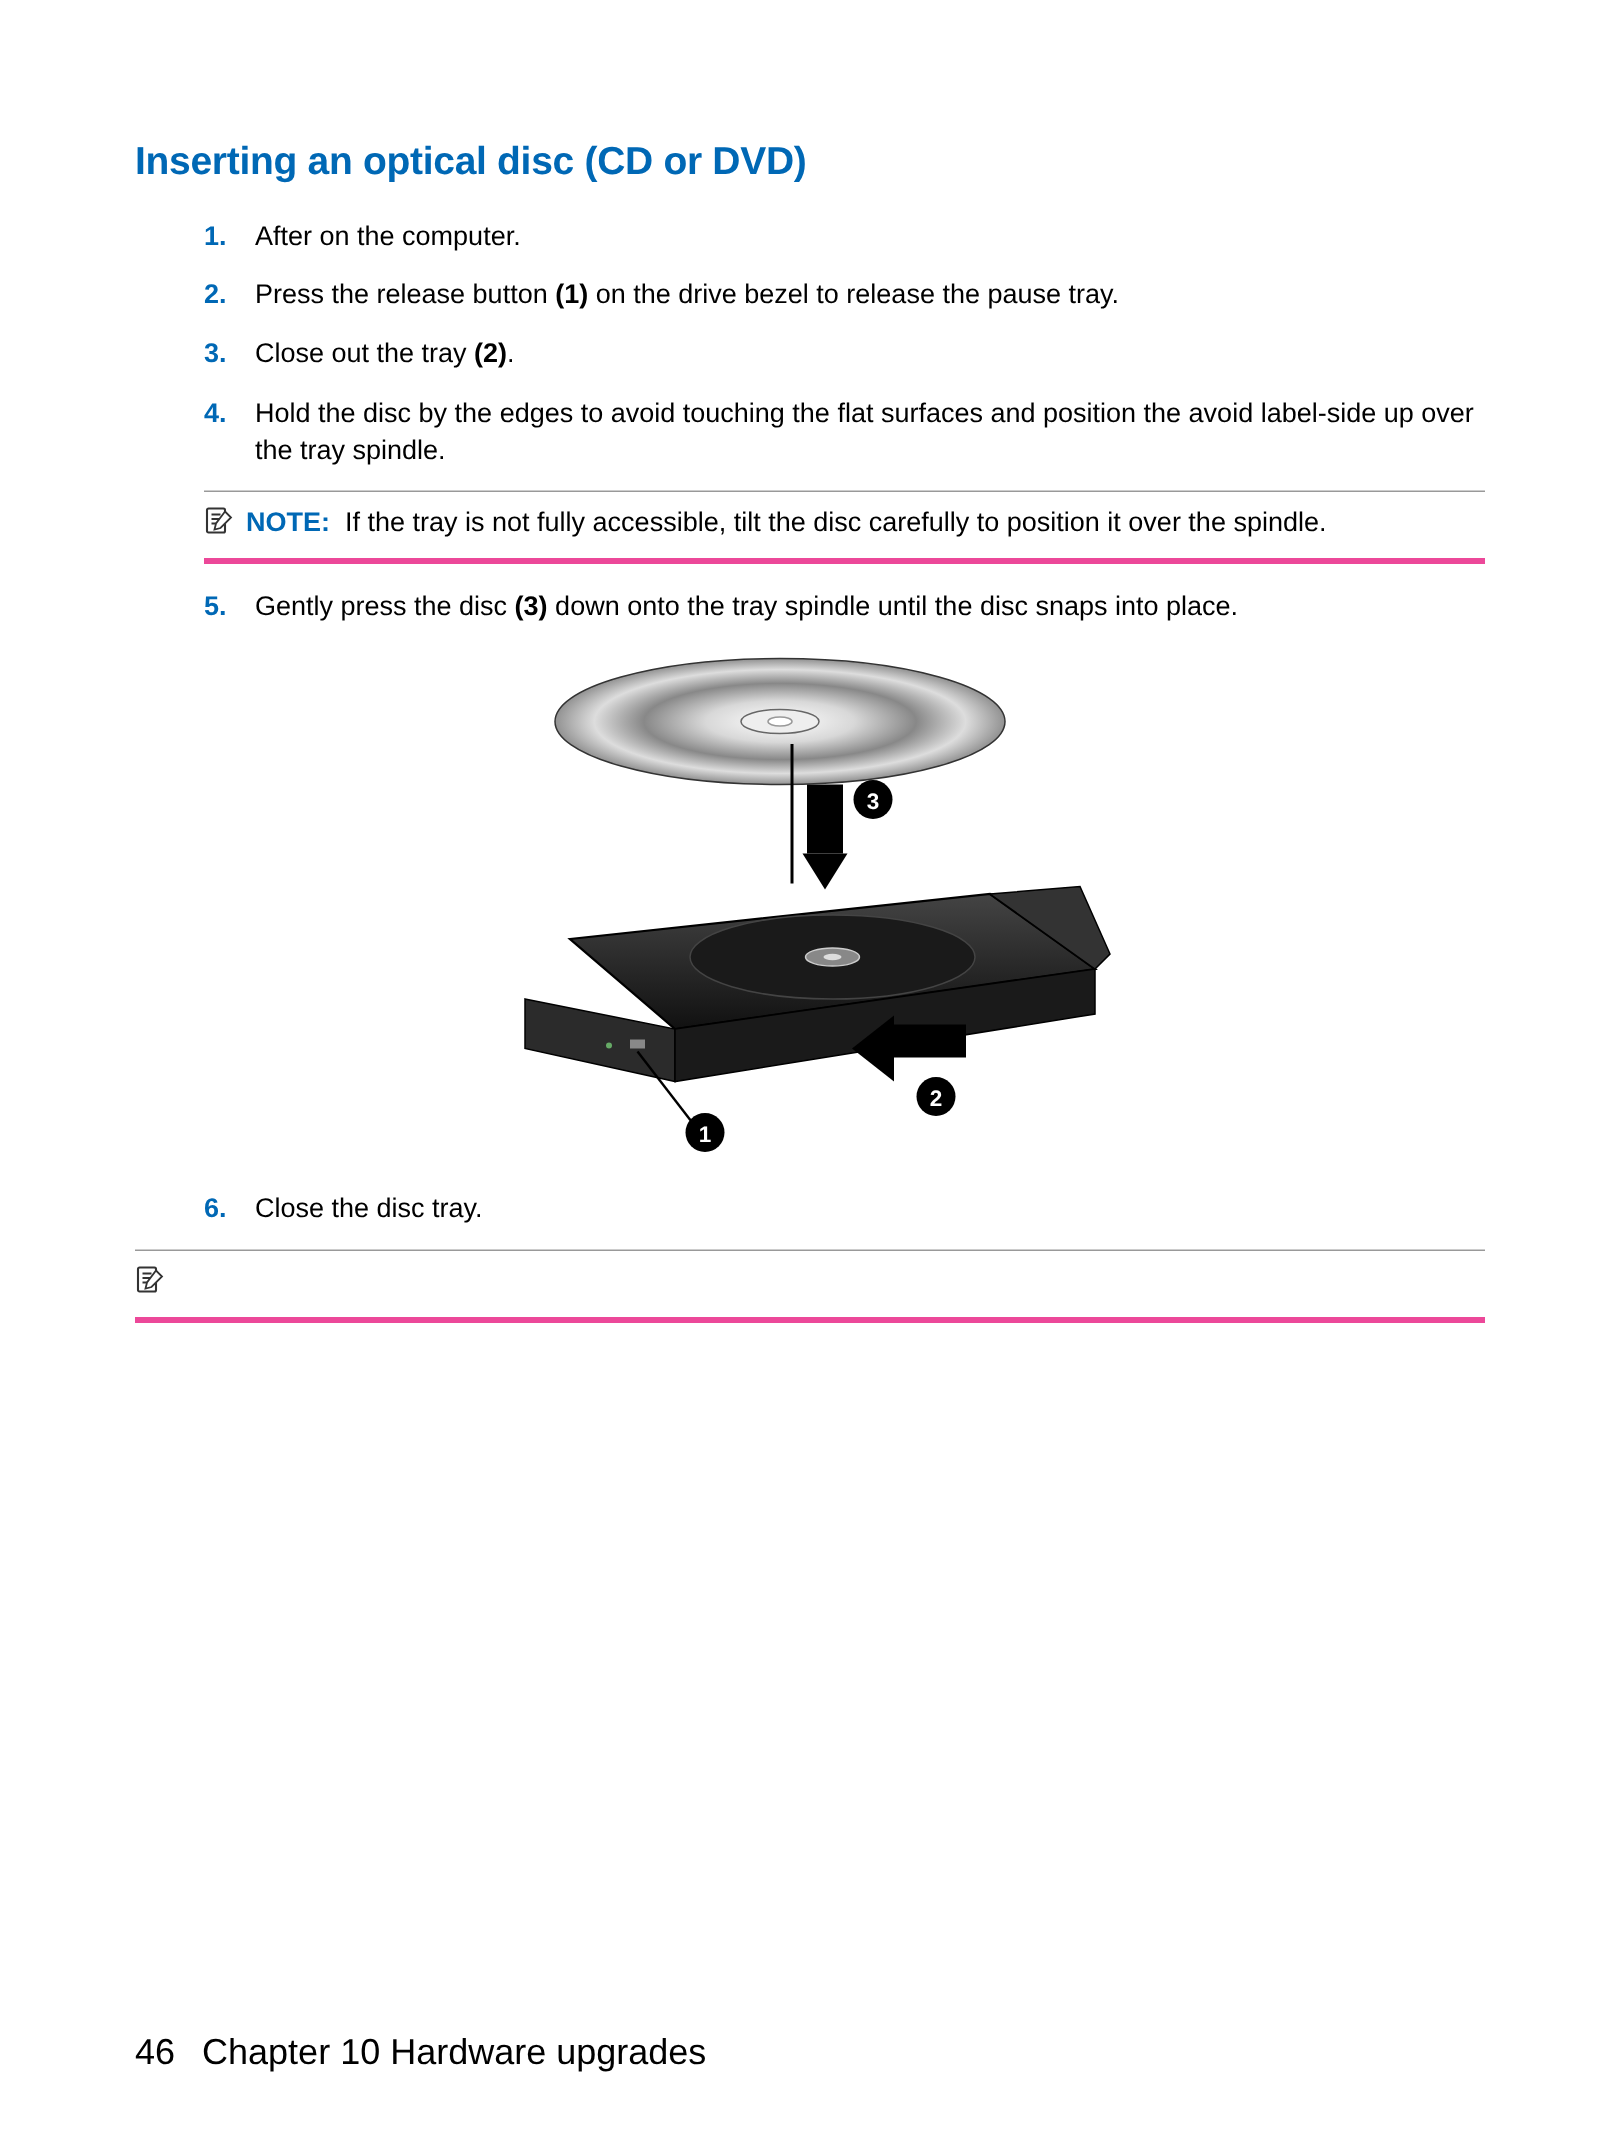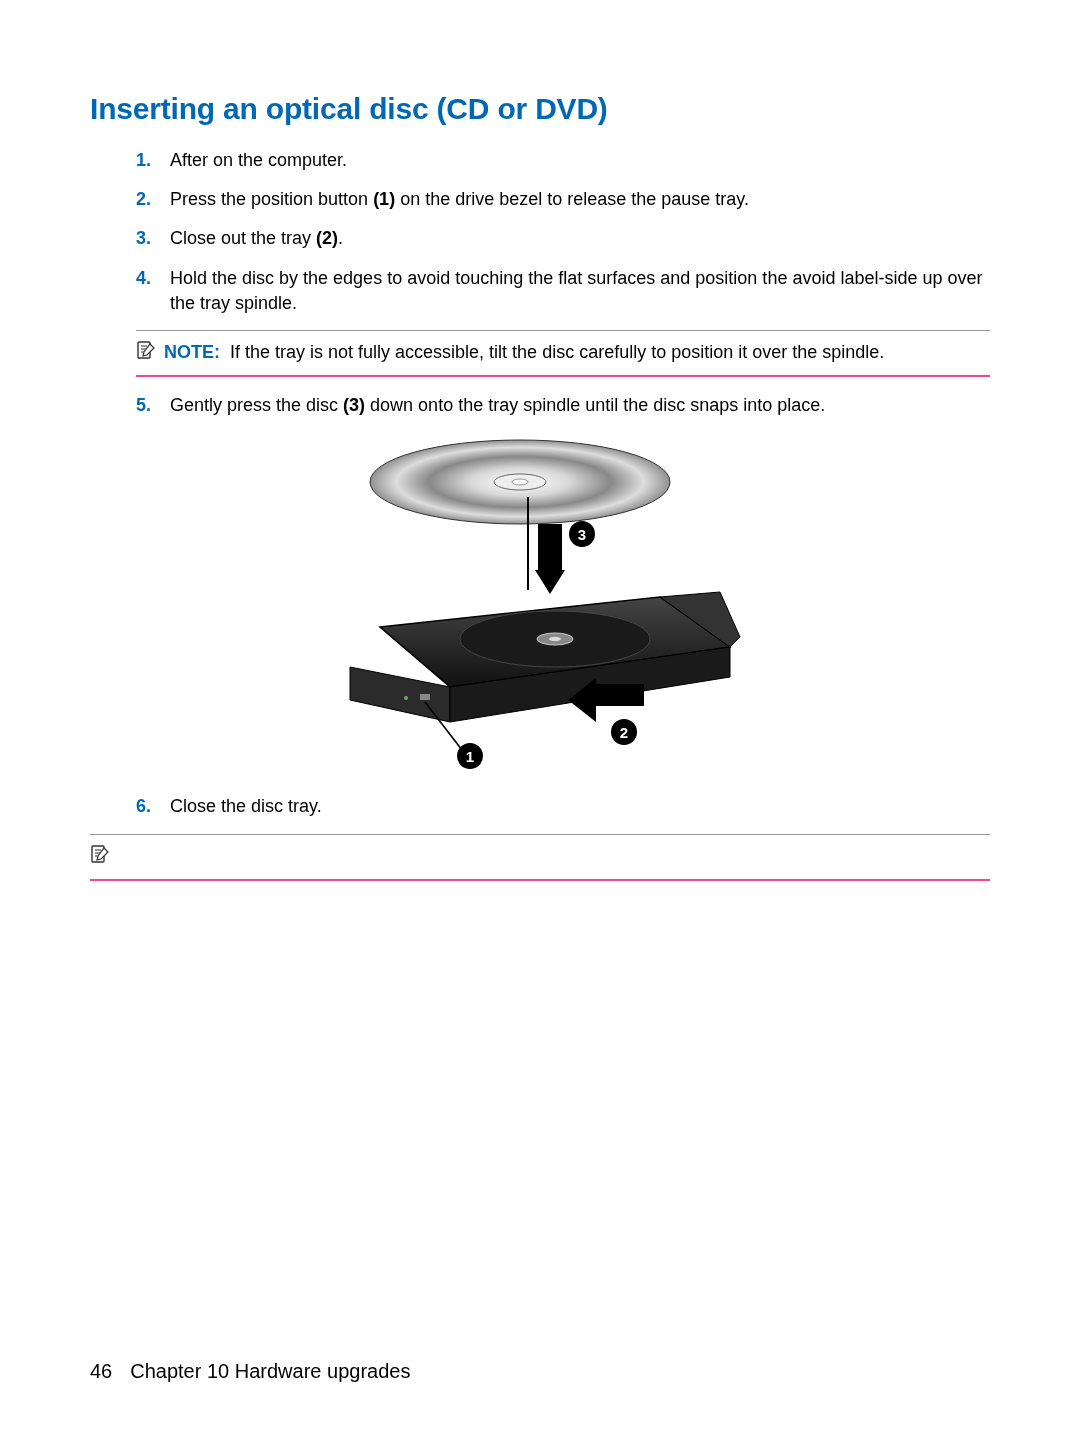--- a/index.html
+++ b/index.html
@@ -14,21 +14,21 @@
     box-sizing: border-box;
   }
   .page {
     padding: 92px 90px 50px 90px;
     box-sizing: border-box;
     height: 100%;
     position: relative;
   }
   .heading {
     color: #0068b5;
-    font-size: 30px;
+    font-size: 26px;
     font-weight: bold;
     margin-bottom: 22px;
     letter-spacing: -0.2px;
   }
   ol.steps {
     list-style: none;
     margin: 0;
     padding: 0 0 0 46px;
   }
   ol.steps > li {
@@ -42,24 +42,24 @@
     color: #0068b5;
     font-weight: bold;
     min-width: 34px;
     flex-shrink: 0;
   }
   .step-text { flex: 1; }
   .step-text b { font-weight: bold; }
   .note-block {
     margin: 10px 0 16px 46px;
     border-top: 1px solid #999;
-    border-bottom: 2px solid #ec4899;
+    border-bottom: 4px solid #ec4899;
     padding: 8px 0;
     display: flex;
-    align-items: center;
+    align-items: flex-start;
     font-size: 18px;
     line-height: 1.4;
   }
   .note-icon {
     width: 28px;
     flex-shrink: 0;
     font-size: 18px;
     color: #333;
     padding-top: 1px;
   }
@@ -71,40 +71,40 @@
   .illustration {
     display: flex;
     justify-content: center;
     margin: 12px 0 22px 0;
   }
   .illustration svg { display: block; }
   .footer {
     position: absolute;
     left: 90px;
     bottom: 54px;
-    font-size: 20px;
+    font-size: 24px;
   }
   .footer .pagenum { margin-right: 18px; }
 </style>
 </head>
 <body>
 
 <div class="page">
 
   <div class="heading">Inserting an optical disc (CD or DVD)</div>
 
   <ol class="steps">
     <li>
       <span class="step-num">1.</span>
       <span class="step-text">After on the computer.</span>
     </li>
     <li>
       <span class="step-num">2.</span>
       <span class="step-text">
-        <span>Press the position button </span><b>(1)</b><span> on the drive bezel to release the pause tray.</span>
+        <span>Press the release button </span><b>(1)</b><span> on the drive bezel to release the pause tray.</span>
       </span>
     </li>
     <li>
       <span class="step-num">3.</span>
       <span class="step-text">
         <span>Close out the tray </span><b>(2)</b><span>.</span>
       </span>
     </li>
     <li>
       <span class="step-num">4.</span>

